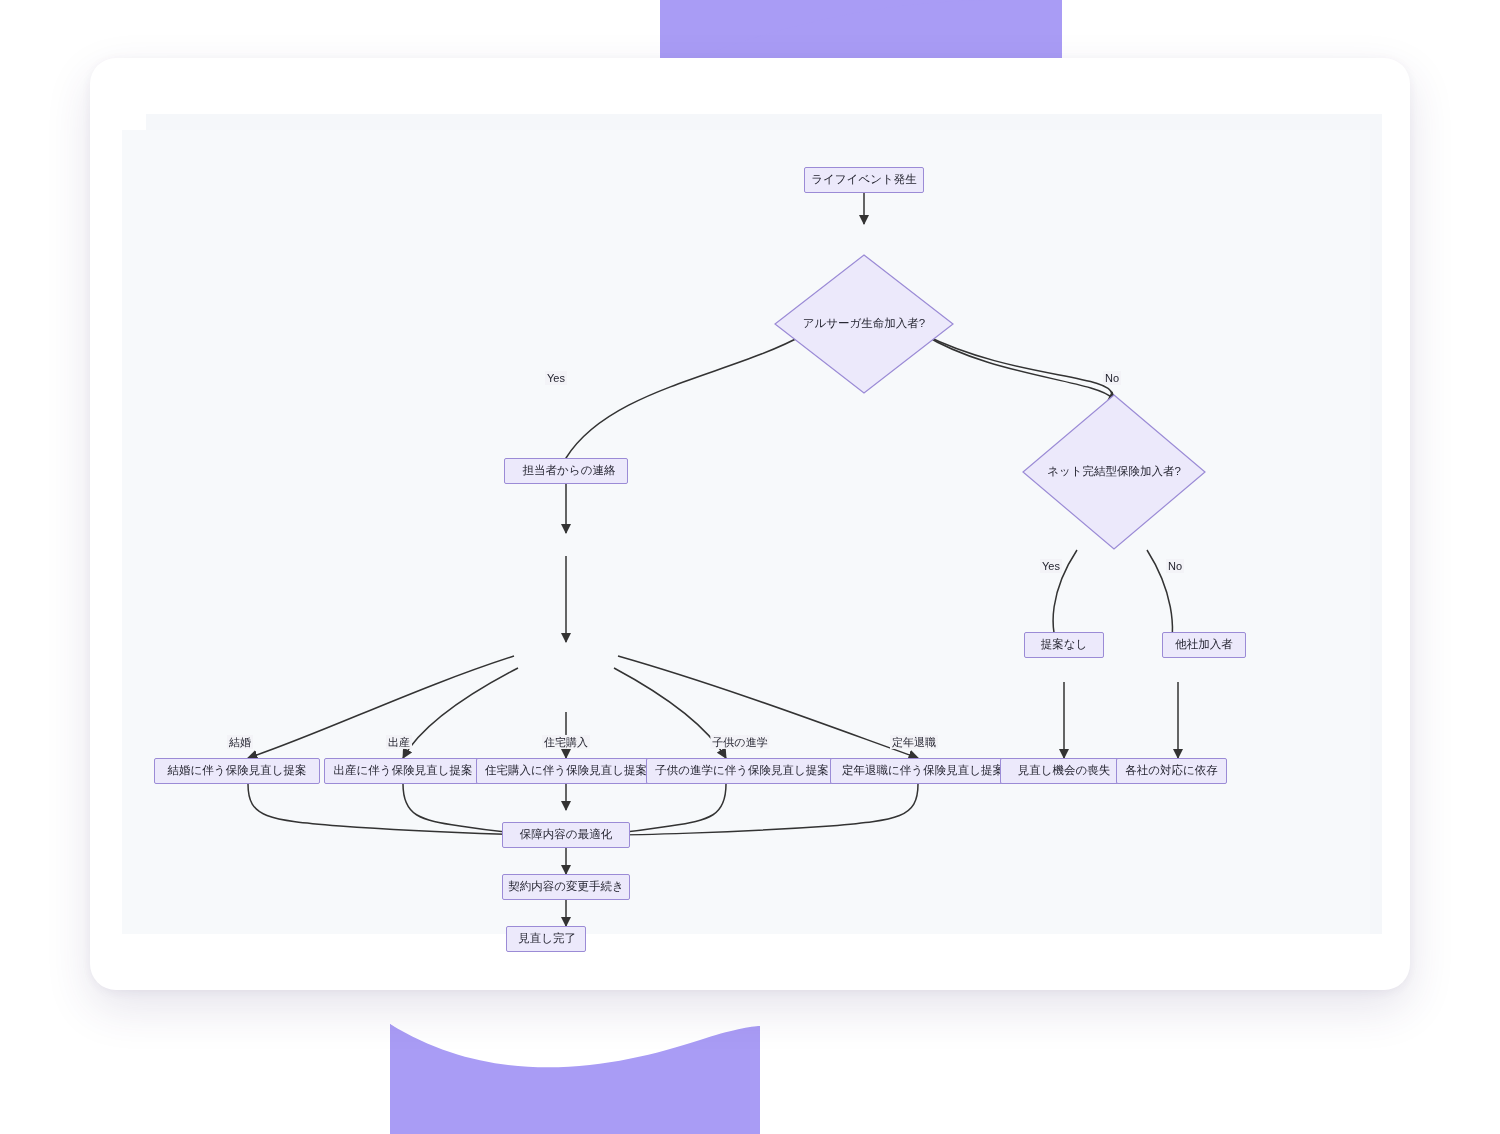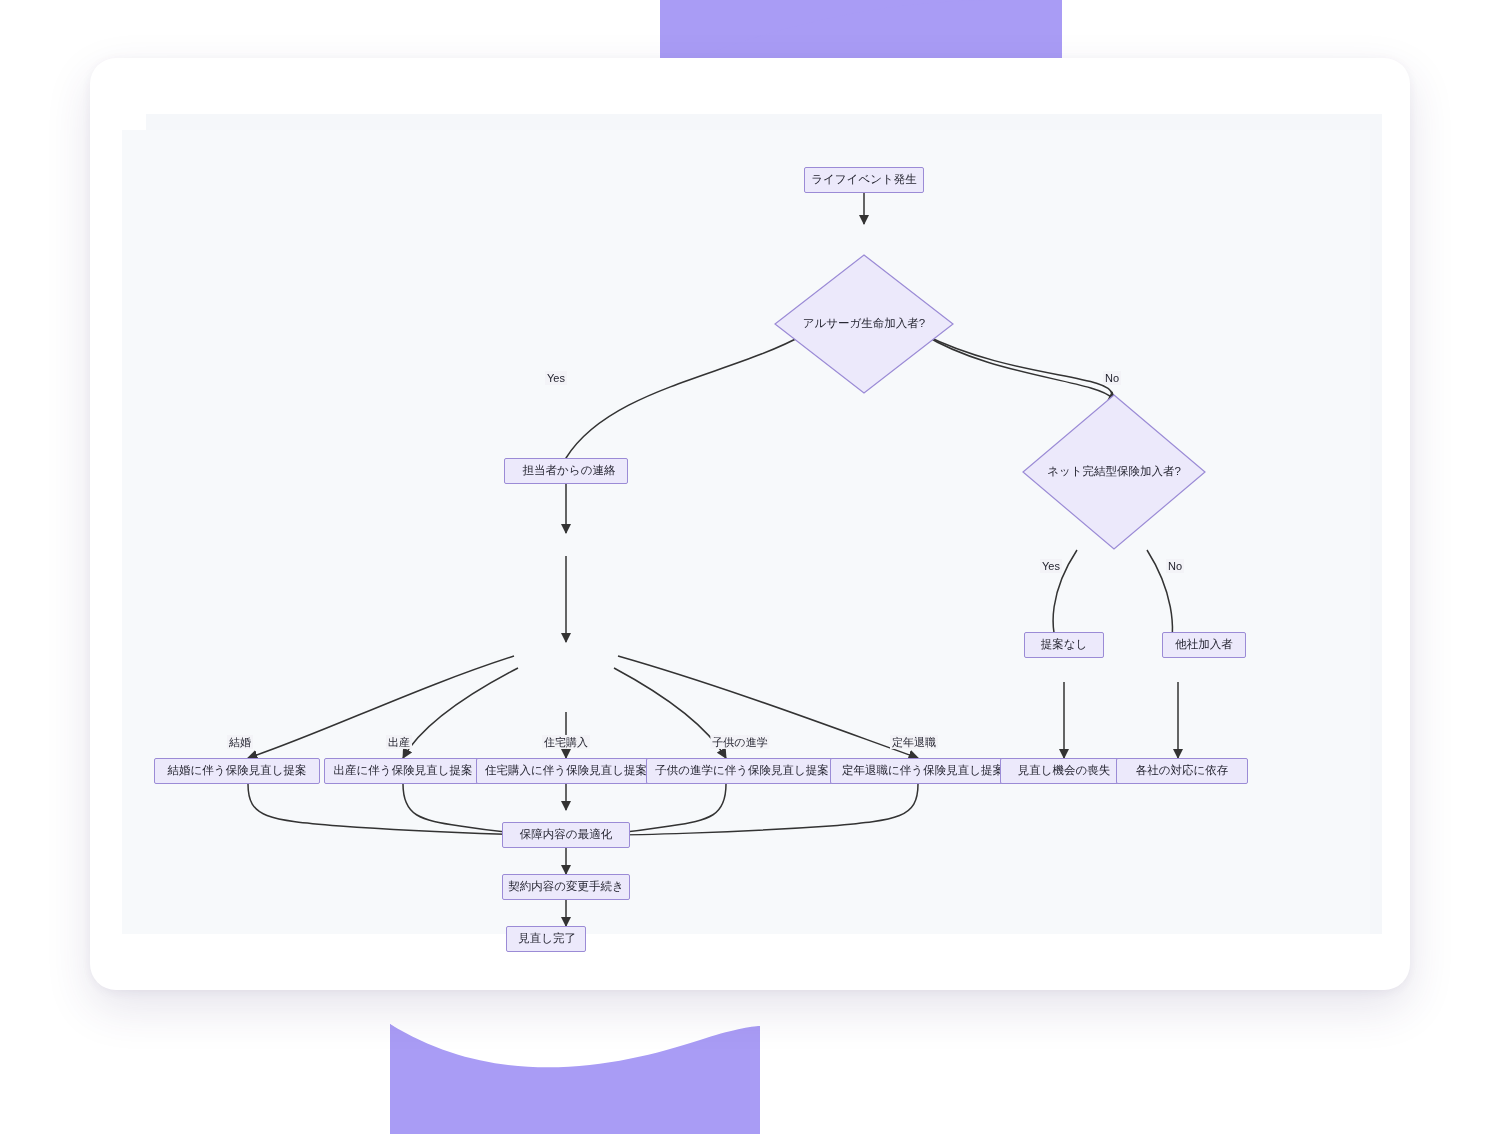--- a/index.html
+++ b/index.html
@@ -251,21 +251,21 @@
       </div>
 
       <div class="node node-rect" style="left:740px; top:700px; width:186px;">
         <span>定年退職に伴う保険見直し提案</span>
       </div>
 
       <div class="node node-rect" style="left:910px; top:700px; width:128px;text-align:center;">
         <span>見直し機会の喪失</span>
       </div>
 
-      <div class="node node-rect" style="left:1026px; top:700px; width:132px;">
+      <div class="node node-rect" style="left:1026px; top:700px; width:111px;">
         <span>各社の対応に依存</span>
       </div>
 
       <div class="node node-rect" style="left:412px; top:764px; width:128px;">
         <span>保障内容の最適化</span>
       </div>
 
       <div class="node node-rect" style="left:412px; top:816px; width:128px;">
         <span>契約内容の変更手続き</span>
       </div>

